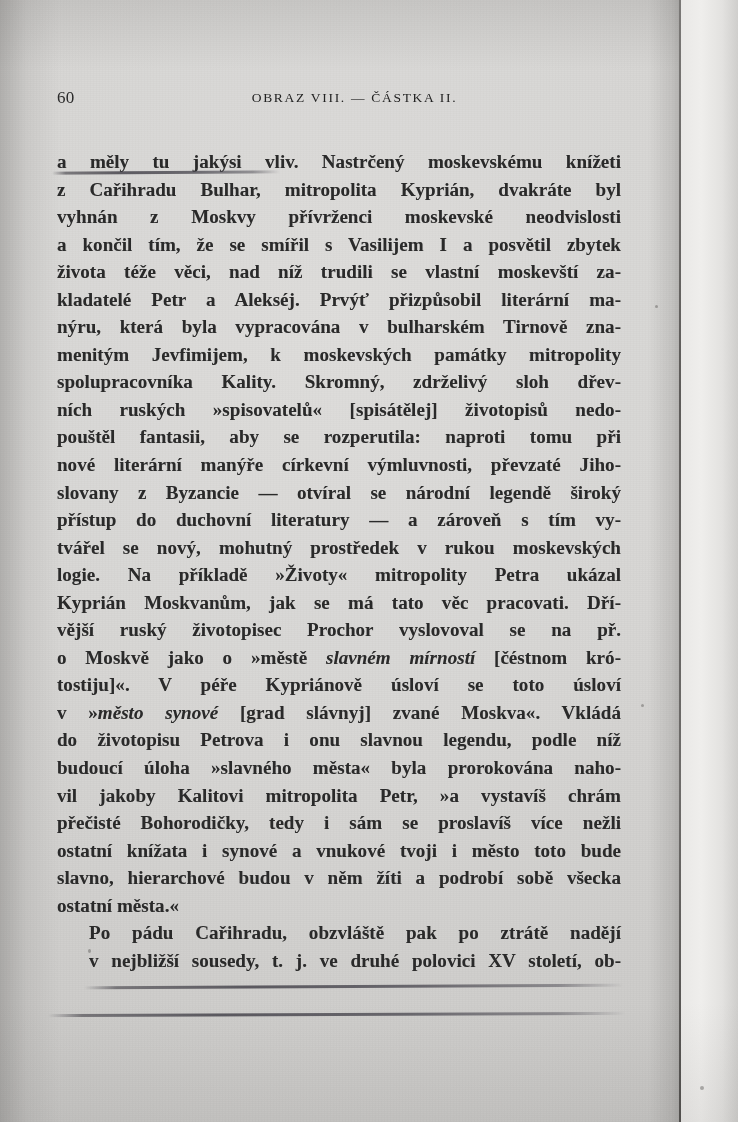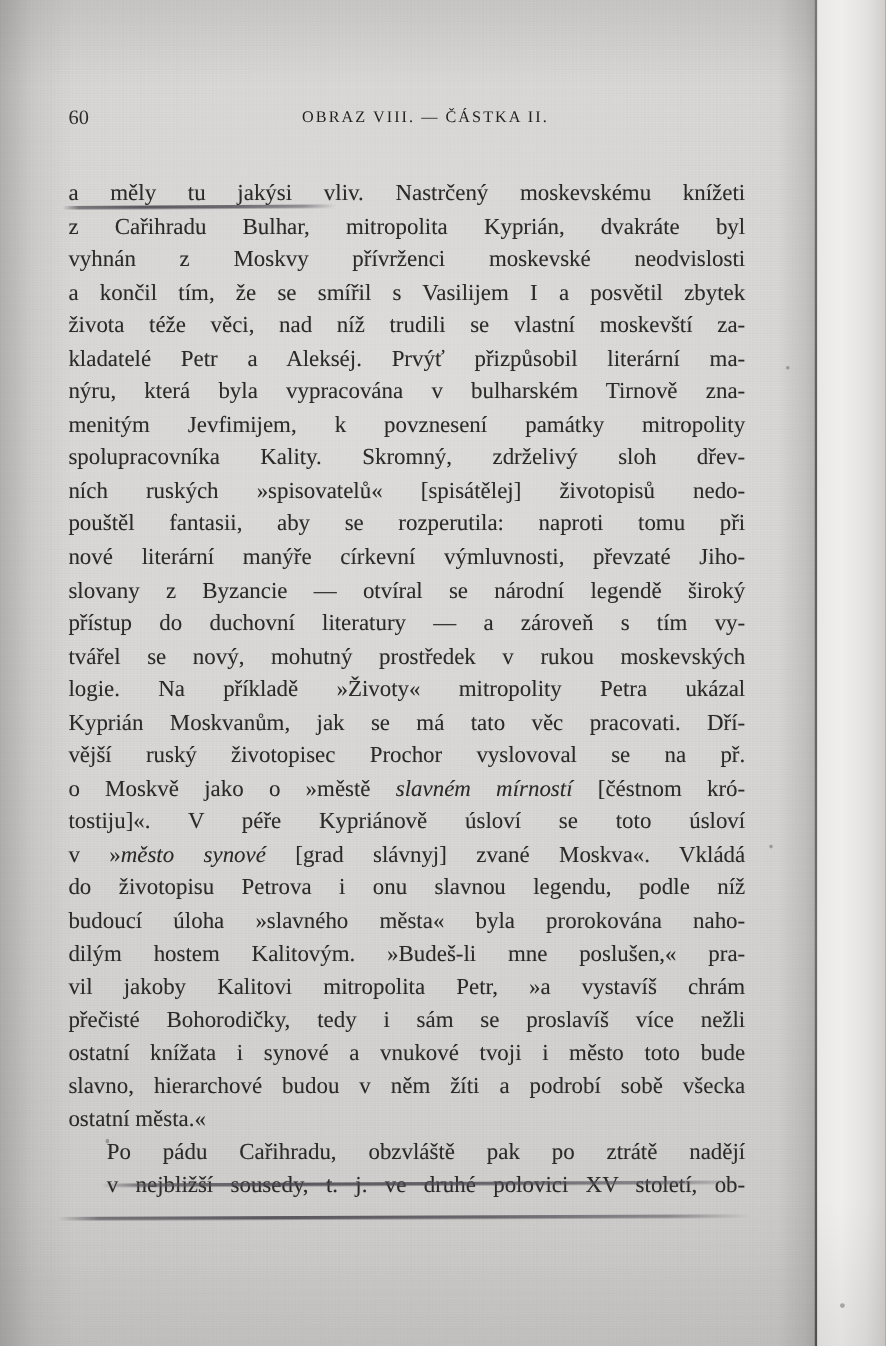--- a/index.html
+++ b/index.html
@@ -106,20 +106,21 @@
   }
   .body-text p {
     margin: 0;
   }
   .body-text p.indent {
     text-indent: 32px;
   }
   .line {
     display: block;
     white-space: nowrap;
+    font-weight: bold;
   }
   
   .line.j {
     text-align: justify;
     text-align-last: justify;
     white-space: normal;
   }
   .line.last {
     text-align: left;
     text-align-last: left;
@@ -176,37 +177,36 @@
   <div class="body-text">
 
     <p>
       <span class="line j">a měly tu jakýsi vliv. Nastrčený moskevskému knížeti</span>
       <span class="line j">z Cařihradu Bulhar, mitropolita Kyprián, dvakráte byl</span>
       <span class="line j">vyhnán z Moskvy přívrženci moskevské neodvislosti</span>
       <span class="line j">a končil tím, že se smířil s Vasilijem I a posvětil zbytek</span>
       <span class="line j">života téže věci, nad níž trudili se vlastní moskevští za-</span>
       <span class="line j">kladatelé Petr a Alekséj. Prvýť přizpůsobil literární ma-</span>
       <span class="line j">nýru, která byla vypracována v bulharském Tirnově zna-</span>
-      <span class="line j">menitým Jevfimijem, k povznesení památky mitropolity</span>
+      <span class="line j">menitým Jevfimijem, k moskevských památky mitropolity</span>
       <span class="line j">spolupracovníka Kality. Skromný, zdrželivý sloh dřev-</span>
       <span class="line j">ních ruských »spisovatelů« [spisátělej] životopisů nedo-</span>
       <span class="line j">pouštěl fantasii, aby se rozperutila: naproti tomu při</span>
       <span class="line j">nové literární manýře církevní výmluvnosti, převzaté Jiho-</span>
       <span class="line j">slovany z Byzancie — otvíral se národní legendě široký</span>
       <span class="line j">přístup do duchovní literatury — a zároveň s tím vy-</span>
       <span class="line j">tvářel se nový, mohutný prostředek v rukou moskevských</span>
       <span class="line j">logie. Na příkladě »Životy« mitropolity Petra ukázal</span>
       <span class="line j">Kyprián Moskvanům, jak se má tato věc pracovati. Dří-</span>
       <span class="line j">vější ruský životopisec Prochor vyslovoval se na př.</span>
       <span class="line j" id="line-italic-1">o Moskvě jako o »městě <i>slavném mírností</i> [čéstnom kró-</span>
       <span class="line j">tostiju]«. V péře Kypriánově úsloví se toto úsloví</span>
       <span class="line j" id="line-italic-2">v »<i>město synové</i> [grad slávnyj] zvané Moskva«. Vkládá</span>
       <span class="line j">do životopisu Petrova i onu slavnou legendu, podle níž</span>
       <span class="line j">budoucí úloha »slavného města« byla prorokována naho-</span>
-      <span class="line j">dilým hostem Kalitovým. »Budeš-li mne poslušen,« pra-</span>
       <span class="line j">vil jakoby Kalitovi mitropolita Petr, »a vystavíš chrám</span>
       <span class="line j">přečisté Bohorodičky, tedy i sám se proslavíš více nežli</span>
       <span class="line j">ostatní knížata i synové a vnukové tvoji i město toto bude</span>
       <span class="line j">slavno, hierarchové budou v něm žíti a podrobí sobě všecka</span>
       <span class="line last">ostatní města.«</span>
     </p>
 
     <p class="indent">
       <span class="line j">Po pádu Cařihradu, obzvláště pak po ztrátě nadějí</span>
       <span class="line j">v nejbližší sousedy, t. j. ve druhé polovici XV století, ob-</span>

